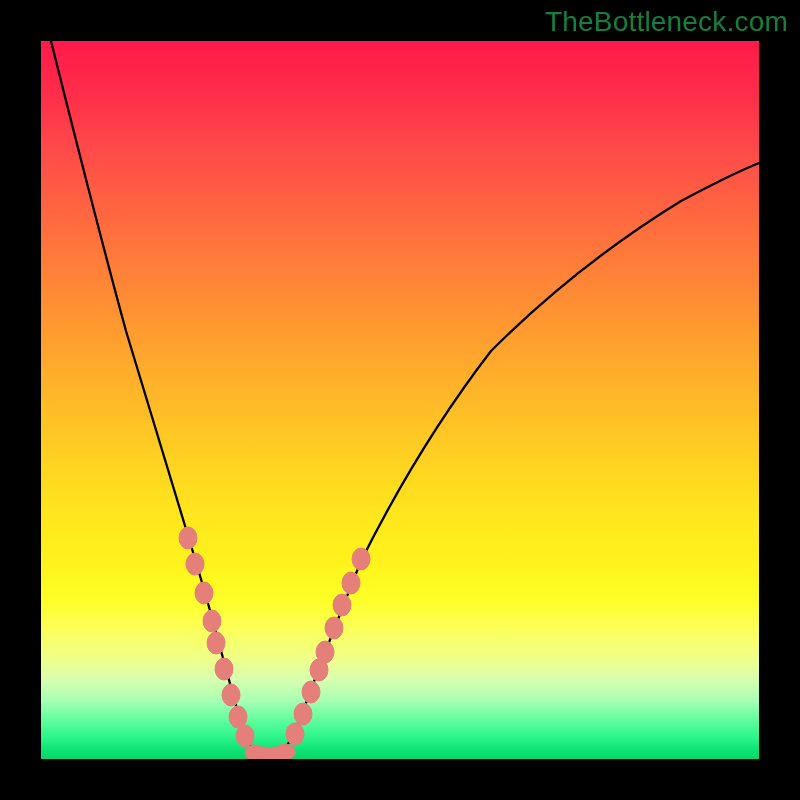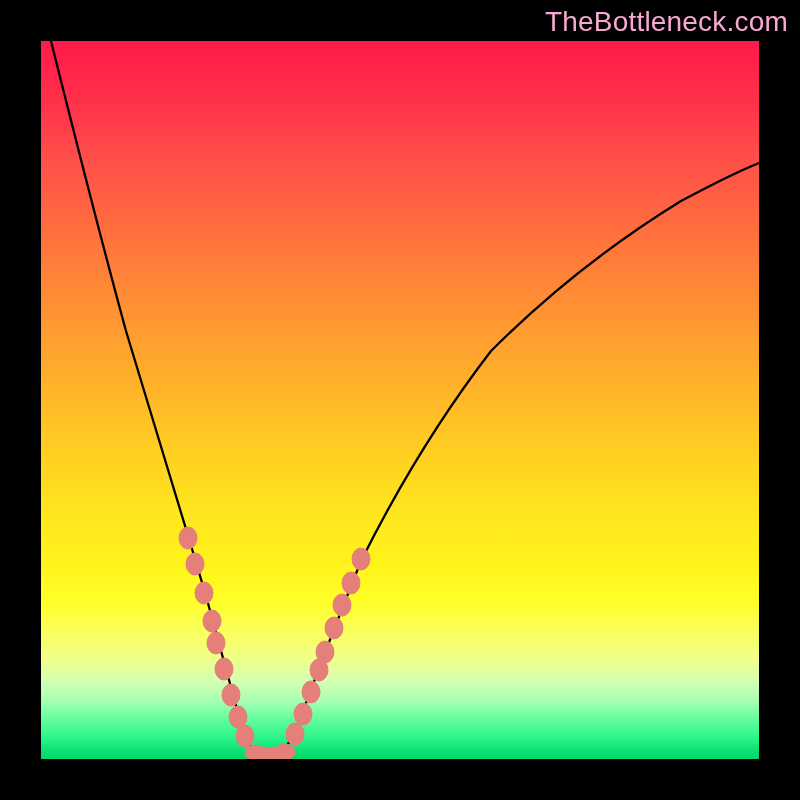--- a/index.html
+++ b/index.html
@@ -48,21 +48,21 @@
       #6effa0 94%,
       #2cf58a 97%,
       #0adf72 99%,
       #04d86a 100%
     );
   }
   .watermark {
     position: absolute;
     top: 6px;
     right: 12px;
-    color: #f9a8d4;
+    color: #15803d;
     font-size: 28px;
     font-weight: 500;
     letter-spacing: 0.2px;
     user-select: none;
   }
   svg.curves {
     position: absolute;
     inset: 0;
   }
   .curve {

